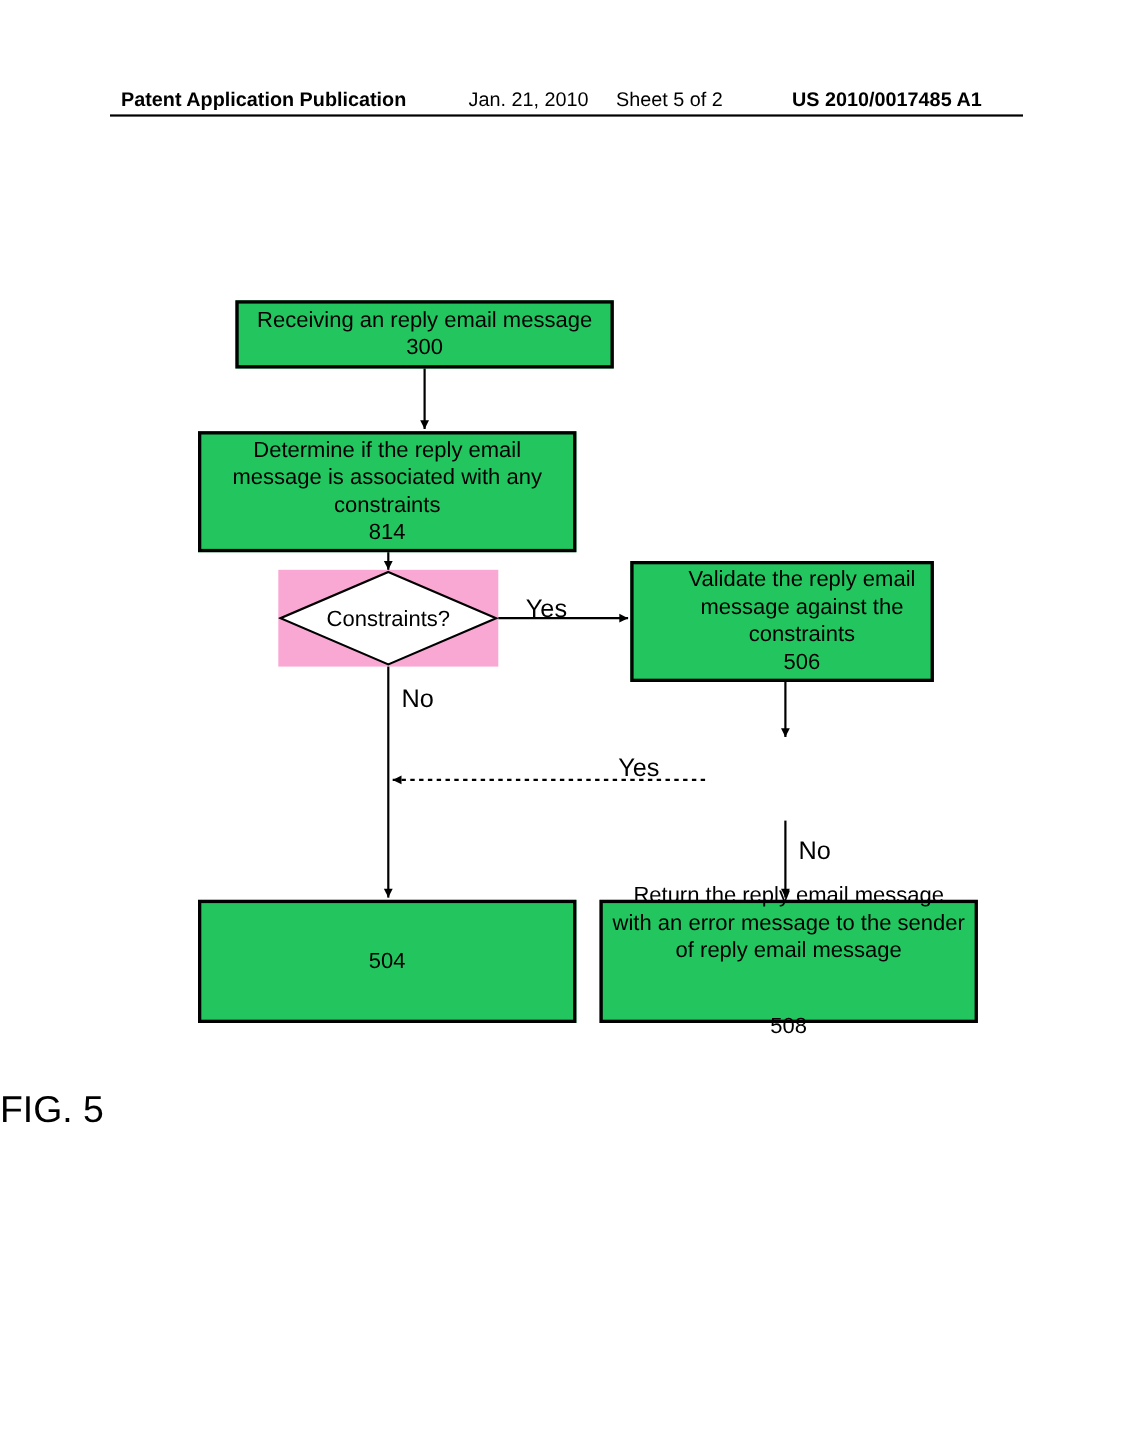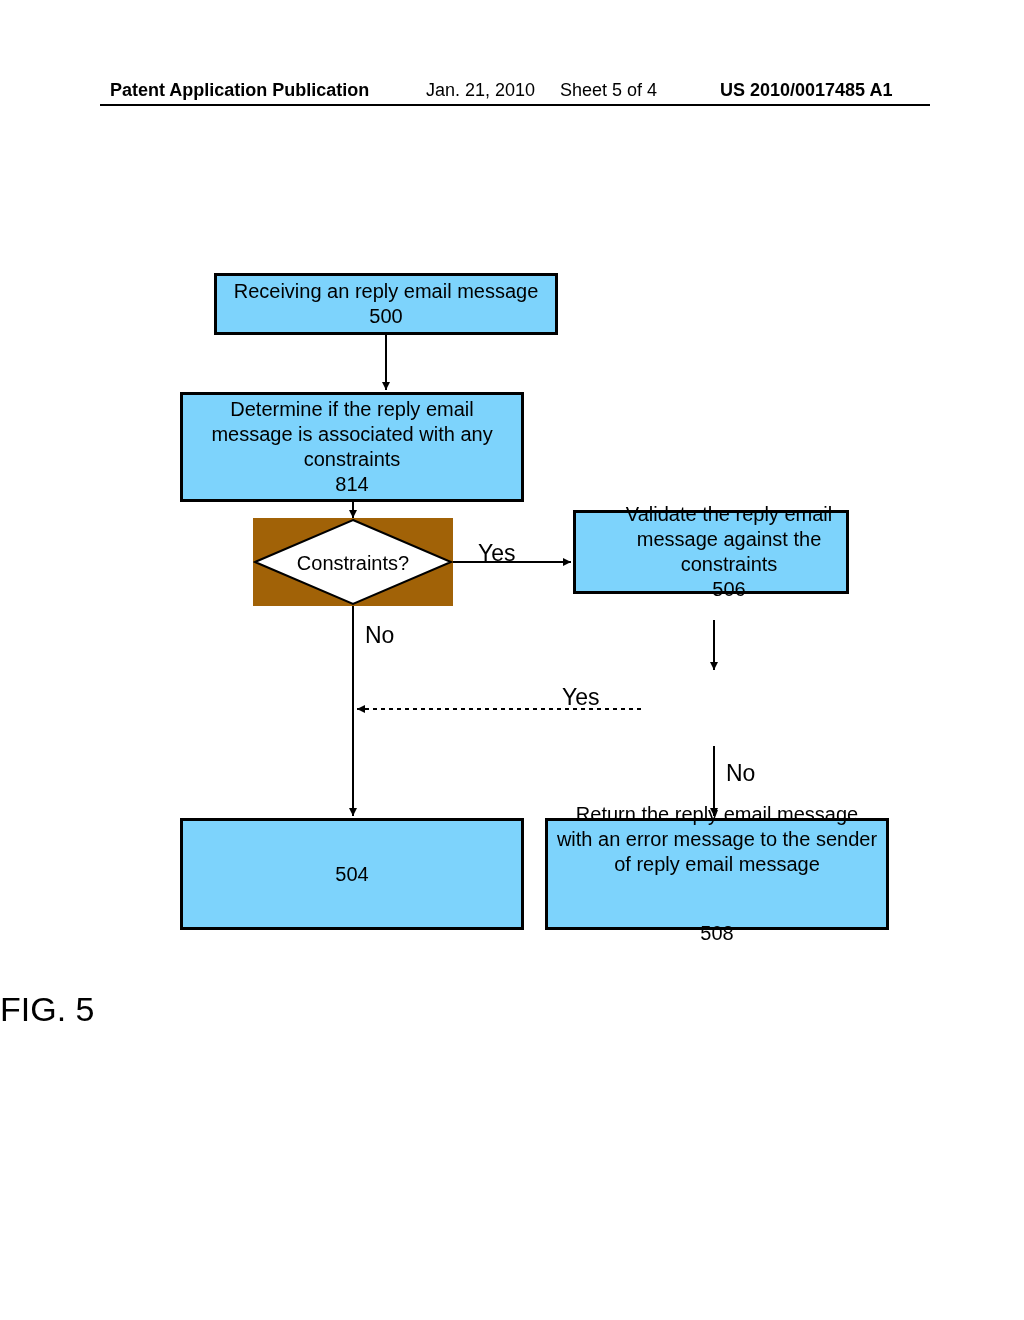--- a/index.html
+++ b/index.html
@@ -47,37 +47,37 @@
   .canvas {
     position: absolute;
     top: 0;
     left: 0;
     width: 1024px;
     height: 1320px;
   }
   .box {
     position: absolute;
     border: 3px solid #000;
-    background: #7dd3fc;
+    background: #22c55e;
     text-align: center;
     font-size: 20px;
     line-height: 1.25;
     display: flex;
     flex-direction: column;
     justify-content: center;
     align-items: center;
     padding: 6px 8px;
     box-sizing: border-box;
   }
   .box .num {
     display: block;
   }
   .diamond {
     position: absolute;
-    background: #a16207;
+    background: #f9a8d4;
   }
   .diamond svg {
     position: absolute;
     top: 0; left: 0;
   }
   .diamond-label {
     position: absolute;
     width: 100%;
     text-align: center;
     font-size: 20px;
@@ -99,45 +99,45 @@
     width: 1024px;
     height: 1320px;
   }
 </style>
 </head>
 <body>
 
 <div class="header">
   <span class="header-left">Patent Application Publication</span>
   <span class="header-date">Jan. 21, 2010</span>
-  <span class="header-sheet">Sheet 5 of 4</span>
+  <span class="header-sheet">Sheet 5 of 2</span>
   <span class="header-pub">US 2010/0017485 A1</span>
 </div>
 <div class="header-line"></div>
 
 <div class="canvas">
 
   <div class="box" style="left:214px; top:273px; width:344px; height:62px;">
     <span>Receiving an reply email message</span>
-    <span class="num">500</span>
+    <span class="num">300</span>
   </div>
 
   <div class="box" style="left:180px; top:392px; width:344px; height:110px;align-items:center;">
     <span>Determine if the reply email message is associated with any constraints</span>
     <span class="num">814</span>
   </div>
 
   <div class="diamond" style="left:253px; top:518px; width:200px; height:88px;">
     <svg width="200" height="88" viewBox="0 0 200 88">
       <polygon points="100,2 198,44 100,86 2,44" fill="#fff" stroke="#000" stroke-width="2"></polygon>
     </svg>
     <div class="diamond-label" style="top:34px;">Constraints?</div>
   </div>
 
-  <div class="box" style="left:573px; top:510px; width:276px; height:84px;padding-left:44px;">
+  <div class="box" style="left:573px; top:510px; width:276px; height:110px;padding-left:44px;">
     <span>Validate the reply email message against the constraints</span>
     <span class="num">506</span>
   </div>
 
 
   <div class="box" style="left:180px; top:818px; width:344px; height:112px;">
     <span class="num">504</span>
   </div>
 
   <div class="box" style="left:545px; top:818px; width:344px; height:112px;gap:44px;">

